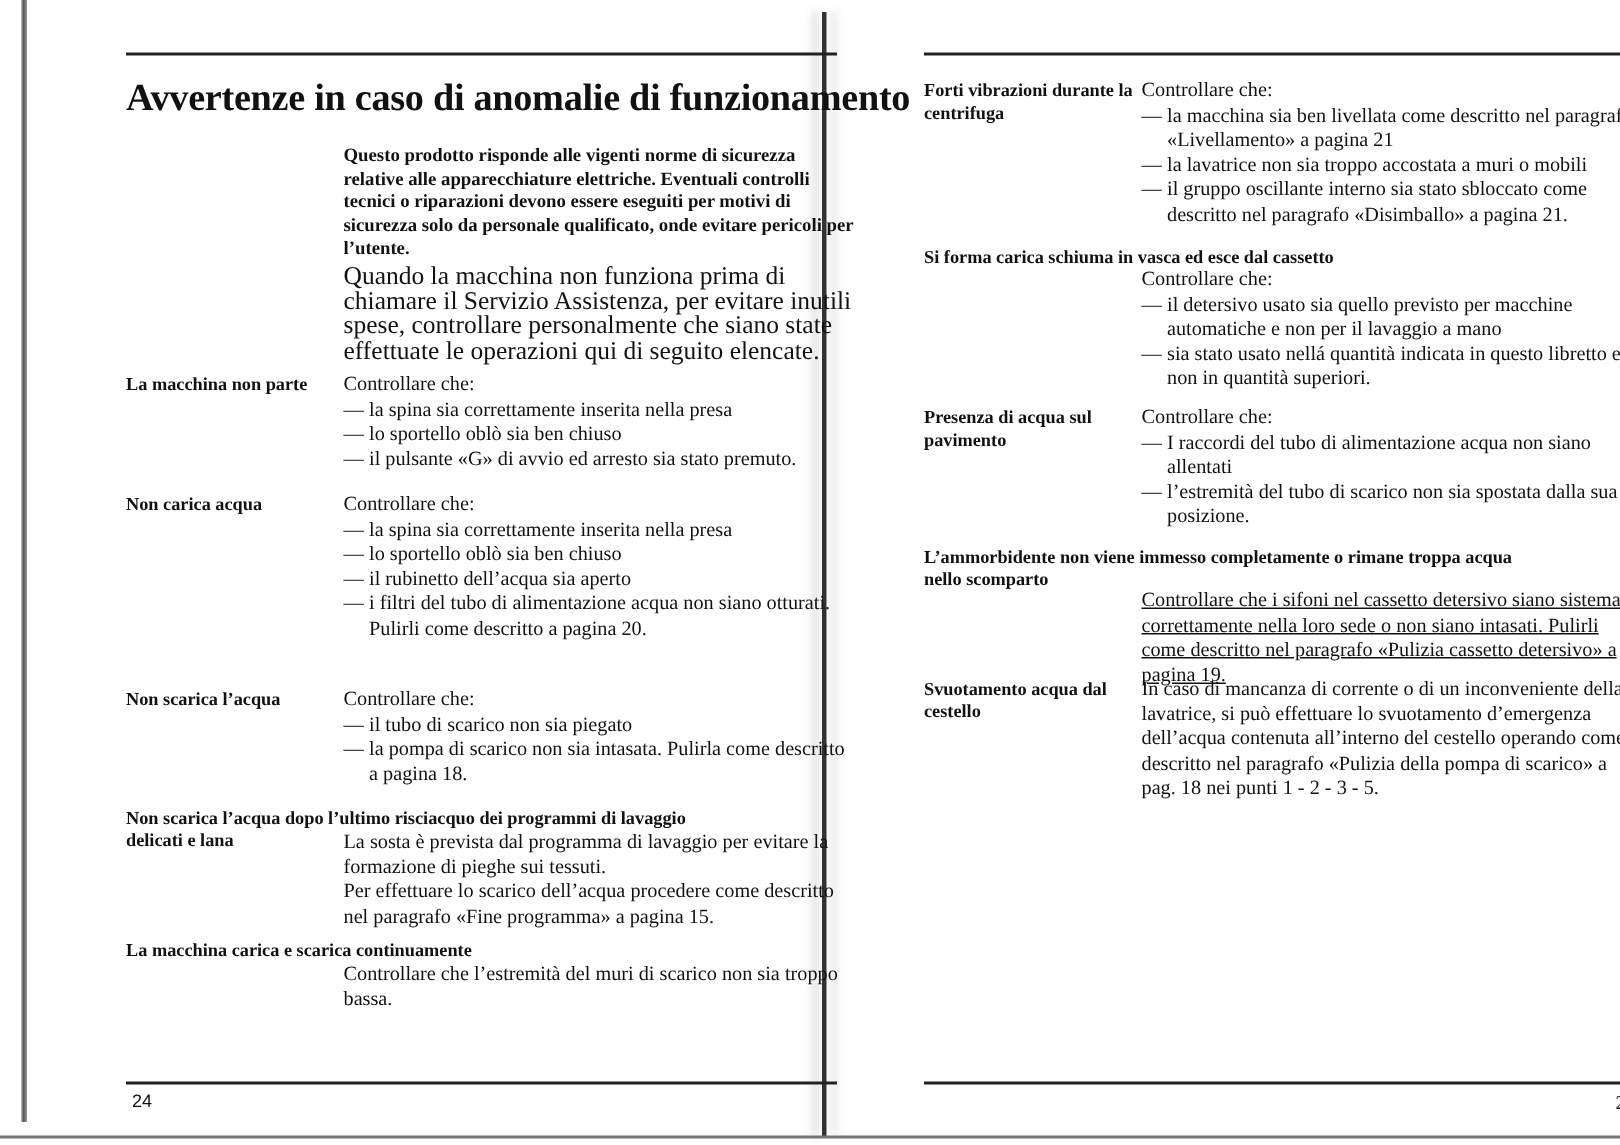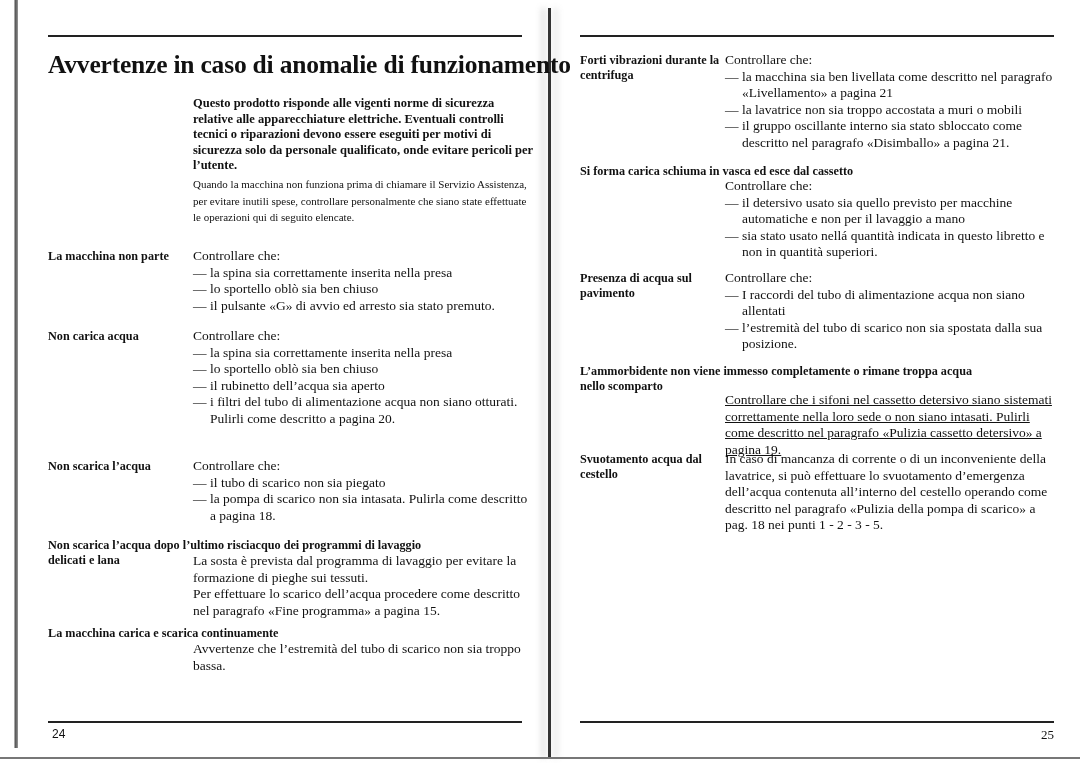--- a/index.html
+++ b/index.html
@@ -13,39 +13,39 @@
     background: linear-gradient(to right, #ccc, #555 40%, #999);
   }
   .binding-center {
     position: absolute; left: 548px; top: 8px; width: 3px; height: 750px;
     background: #333;
     box-shadow: -6px 0 6px rgba(120,120,120,0.35), 6px 0 6px rgba(120,120,120,0.25);
   }
   .bottom-edge {
     position: absolute; left: 0; top: 757px; width: 1080px; height: 2px; background: #777;
   }
-  .page { position: absolute; top: 0; height: 596px; }
+  .page { position: absolute; top: 0; height: 596px; margin-left: 36px; }
   .page-left { left: 48px; width: 474px; }
   .page-right { left: 580px; width: 478px; }
   .rule { position: absolute; height: 2px; background: #222; }
   .rule-top-left { left: 0; top: 35px; width: 474px; }
   .rule-bottom-left { left: 0; top: 721px; width: 474px; }
   .rule-top-right { left: 0; top: 35px; width: 474px; }
   .rule-bottom-right { left: 0; top: 721px; width: 474px; }
   .title {
     position: absolute; left: 0; top: 50px; margin: 0;
     font-size: 25.5px; font-weight: bold; letter-spacing: -0.2px; white-space: nowrap;
   }
   .intro-bold {
     position: absolute; left: 145px; top: 96px; width: 340px;
     font-size: 12.5px; font-weight: bold; line-height: 15.6px; margin: 0;
   }
   .intro {
     position: absolute; left: 145px; top: 176px; width: 340px;
-    font-size: 11px; line-height: 16.5px; margin: 0;
+    font-size: 17px; line-height: 16.5px; margin: 0;
   }
   .section { position: absolute; left: 0; width: 100%; font-size: 13.5px; line-height: 16.5px; }
   .section-label {
     position: absolute; left: 0; top: 1px; width: 140px;
     font-weight: bold; font-size: 12.2px; line-height: 14.5px;
   }
   .section-label-wide {
     position: relative; font-weight: bold; font-size: 12.2px; line-height: 14.5px; white-space: nowrap;
   }
   .section-label-wide .second {
@@ -125,21 +125,21 @@
       <p class="para">La sosta è prevista dal programma di lavaggio per evitare la formazione di pieghe sui tessuti.</p>
       <p class="para">Per effettuare lo scarico dell’acqua procedere come descritto nel paragrafo «Fine programma» a pagina 15.</p>
     </div>
   </div>
 
   <div class="section" style="top:626px;">
     <div class="section-label-wide">
       <span>La macchina carica e scarica continuamente</span>
     </div>
     <div class="section-body" style="top:15px;">
-      <p class="para">Avvertenze che l’estremità del tubo di scarico non sia troppo bassa.</p>
+      <p class="para">Controllare che l’estremità del muri di scarico non sia troppo bassa.</p>
     </div>
   </div>
 
   <div class="rule rule-bottom-left"></div>
   <div class="page-num page-num-left">24</div>
 </div>
 
 <div class="page page-right">
   <div class="rule rule-top-right"></div>
 

